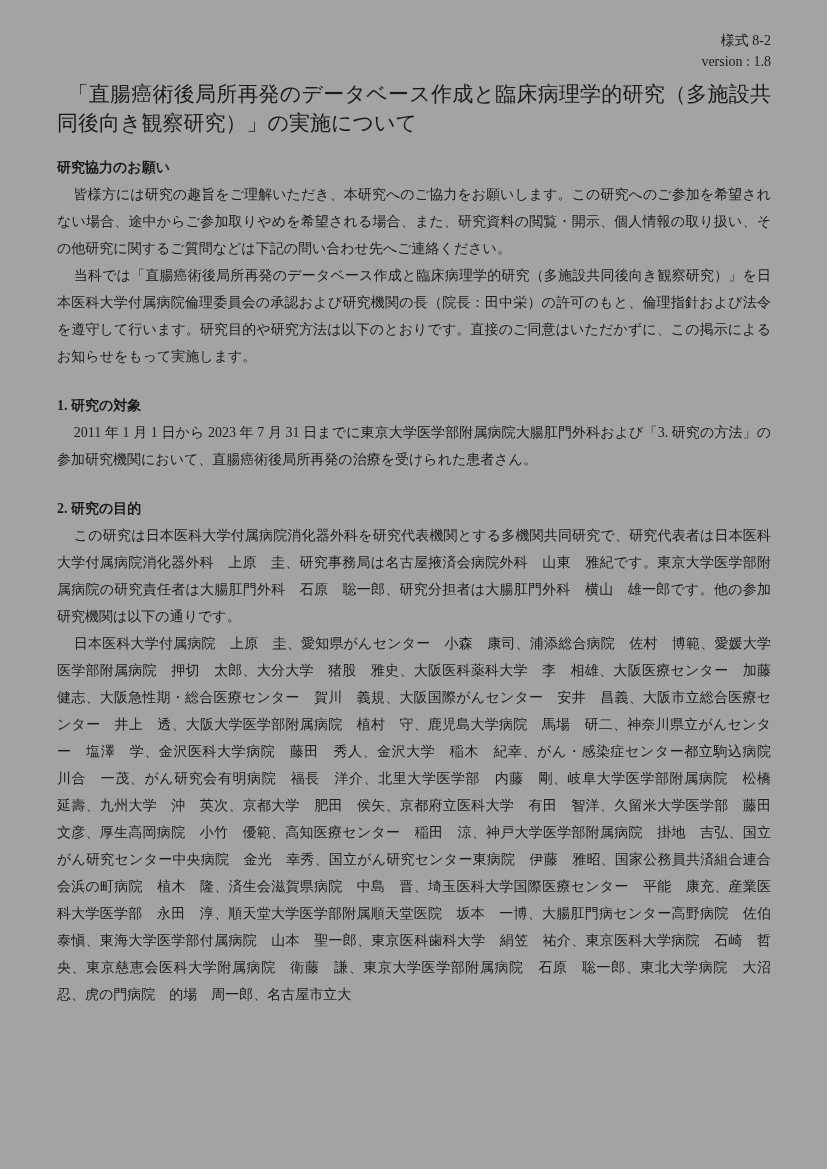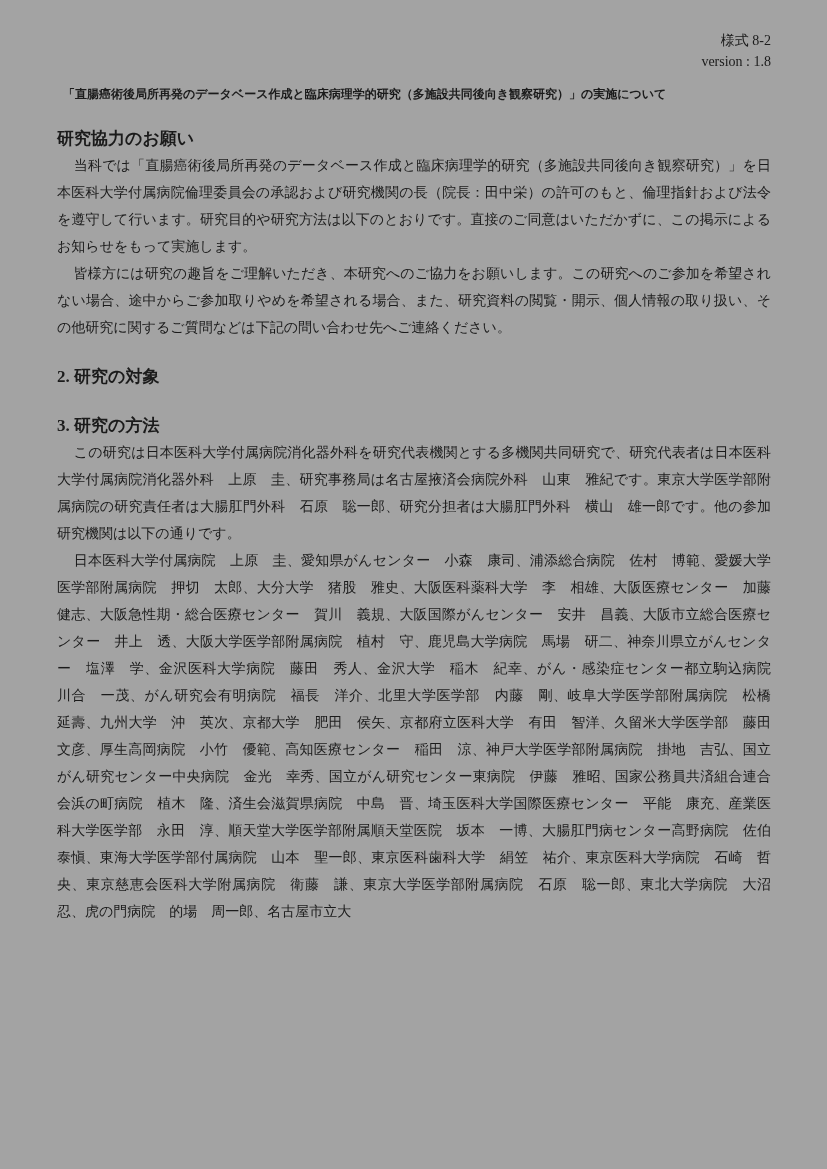--- a/index.html
+++ b/index.html
@@ -22,29 +22,29 @@
     top: 30px;
     width: 714px;
   }
   .hdr-line {
     font-size: 14px;
     line-height: 21px;
     text-align: right;
     white-space: nowrap;
   }
   .doc-title {
-    font-size: 12px;
-    font-weight: 700;
+    font-size: 21px;
+    font-weight: 400;
     line-height: 29px;
     margin: 8px 0 0 0;
     text-indent: 0.5em;
     text-align: justify;
   }
   .sec-heading {
-    font-size: 17px;
+    font-size: 14px;
     font-weight: 700;
     line-height: 27px;
     margin: 0;
   }
   .h-request { margin-top: 16px; }
   .h-num { margin-top: 22px; }
   .para {
     font-size: 14px;
     line-height: 27px;
     margin: 0;
@@ -57,24 +57,25 @@
 
 <div class="page">
   <div class="content">
 
     <div class="hdr-line">様式 8-2</div>
     <div class="hdr-line">version : 1.8</div>
 
     <h1 class="doc-title">「直腸癌術後局所再発のデータベース作成と臨床病理学的研究（多施設共同後向き観察研究）」の実施について</h1>
 
     <h2 class="sec-heading h-request">研究協力のお願い</h2>
+    <p class="para">皆様方には研究の趣旨をご理解いただき、本研究へのご協力をお願いします。この研究へのご参加を希望されない場合、途中からご参加取りやめを希望される場合、また、研究資料の閲覧・開示、個人情報の取り扱い、その他研究に関するご質問などは下記の問い合わせ先へご連絡ください。</p>
     <p class="para">当科では「直腸癌術後局所再発のデータベース作成と臨床病理学的研究（多施設共同後向き観察研究）」を日本医科大学付属病院倫理委員会の承認および研究機関の長（院長：田中栄）の許可のもと、倫理指針および法令を遵守して行います。研究目的や研究方法は以下のとおりです。直接のご同意はいただかずに、この掲示によるお知らせをもって実施します。</p>
-    <p class="para">皆様方には研究の趣旨をご理解いただき、本研究へのご協力をお願いします。この研究へのご参加を希望されない場合、途中からご参加取りやめを希望される場合、また、研究資料の閲覧・開示、個人情報の取り扱い、その他研究に関するご質問などは下記の問い合わせ先へご連絡ください。</p>
 
-    <h2 class="sec-heading h-num">2. 研究の対象</h2>
+    <h2 class="sec-heading h-num">1. 研究の対象</h2>
+    <p class="para">2011 年 1 月 1 日から 2023 年 7 月 31 日までに東京大学医学部附属病院大腸肛門外科および「3. 研究の方法」の参加研究機関において、直腸癌術後局所再発の治療を受けられた患者さん。</p>
 
+    <h2 class="sec-heading h-num">2. 研究の目的</h2>
 
-    <h2 class="sec-heading h-num">3. 研究の方法</h2>
     <p class="para">この研究は日本医科大学付属病院消化器外科を研究代表機関とする多機関共同研究で、研究代表者は日本医科大学付属病院消化器外科　上原　圭、研究事務局は名古屋掖済会病院外科　山東　雅紀です。東京大学医学部附属病院の研究責任者は大腸肛門外科　石原　聡一郎、研究分担者は大腸肛門外科　横山　雄一郎です。他の参加研究機関は以下の通りです。</p>
     <p class="para">日本医科大学付属病院　上原　圭、愛知県がんセンター　小森　康司、浦添総合病院　佐村　博範、愛媛大学医学部附属病院　押切　太郎、大分大学　猪股　雅史、大阪医科薬科大学　李　相雄、大阪医療センター　加藤　健志、大阪急性期・総合医療センター　賀川　義規、大阪国際がんセンター　安井　昌義、大阪市立総合医療センター　井上　透、大阪大学医学部附属病院　植村　守、鹿児島大学病院　馬場　研二、神奈川県立がんセンター　塩澤　学、金沢医科大学病院　藤田　秀人、金沢大学　稲木　紀幸、がん・感染症センター都立駒込病院　川合　一茂、がん研究会有明病院　福長　洋介、北里大学医学部　内藤　剛、岐阜大学医学部附属病院　松橋　延壽、九州大学　沖　英次、京都大学　肥田　侯矢、京都府立医科大学　有田　智洋、久留米大学医学部　藤田　文彦、厚生高岡病院　小竹　優範、高知医療センター　稲田　涼、神戸大学医学部附属病院　掛地　吉弘、国立がん研究センター中央病院　金光　幸秀、国立がん研究センター東病院　伊藤　雅昭、国家公務員共済組合連合会浜の町病院　植木　隆、済生会滋賀県病院　中島　晋、埼玉医科大学国際医療センター　平能　康充、産業医科大学医学部　永田　淳、順天堂大学医学部附属順天堂医院　坂本　一博、大腸肛門病センター高野病院　佐伯　泰愼、東海大学医学部付属病院　山本　聖一郎、東京医科歯科大学　絹笠　祐介、東京医科大学病院　石崎　哲央、東京慈恵会医科大学附属病院　衛藤　謙、東京大学医学部附属病院　石原　聡一郎、東北大学病院　大沼　忍、虎の門病院　的場　周一郎、名古屋市立大</p>
 
   </div>
 </div>
 
 </body></html>

